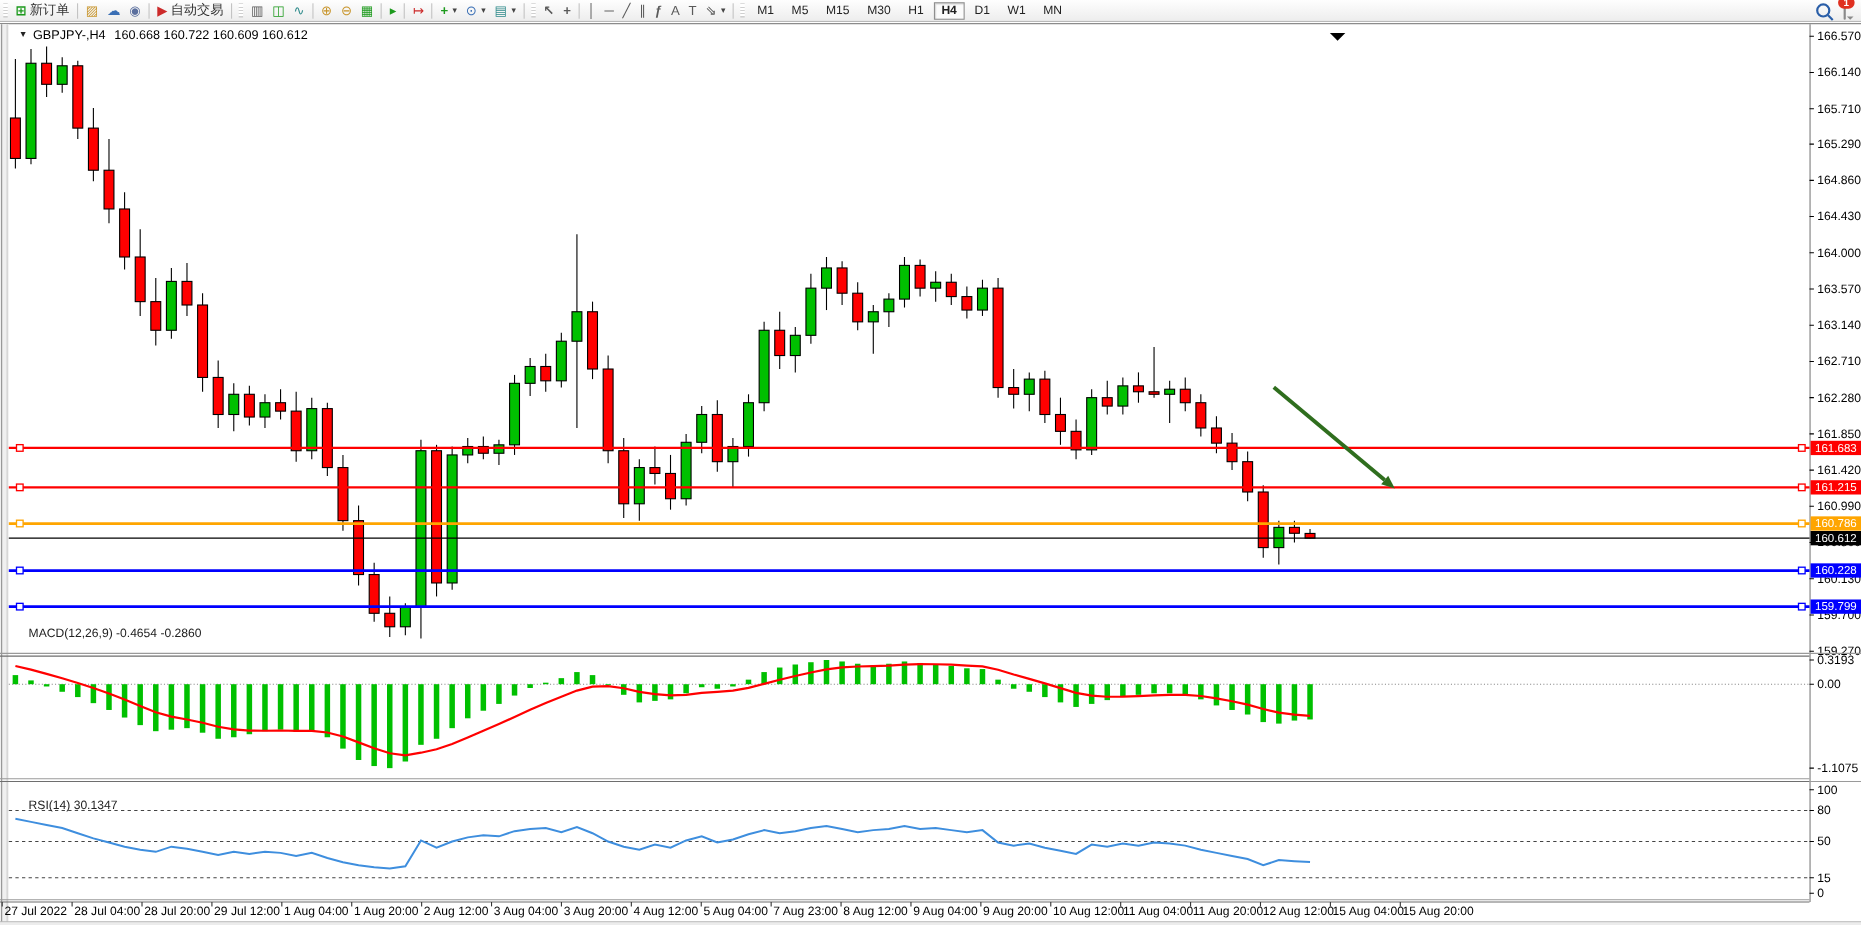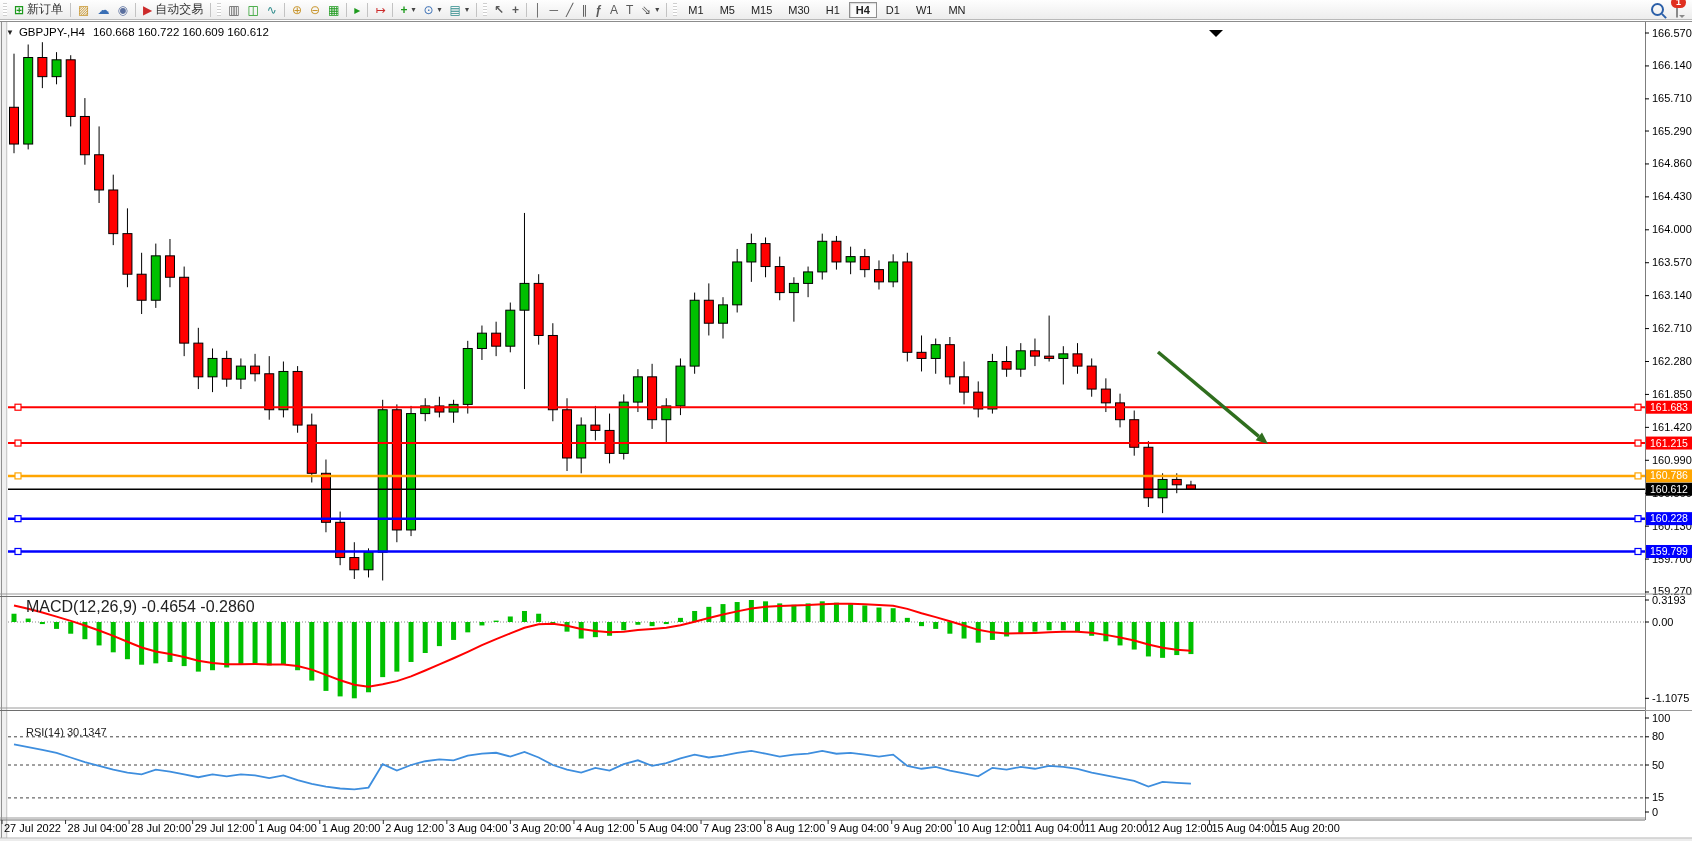--- a/index.html
+++ b/index.html
@@ -25,24 +25,24 @@
   .toolbar-right{margin-left:auto;display:flex;align-items:center;gap:12px;padding-right:14px;}
   .magnifier{width:9px;height:9px;border:2px solid #2b5fa8;border-radius:50%;position:relative;}
   .magnifier::after{content:"";position:absolute;width:6px;height:2px;background:#2b5fa8;
     transform:rotate(45deg);right:-5px;bottom:-3px;}
   .bubble{width:14px;height:11px;border:1.5px solid #8a8a8a;border-radius:3px;background:#f4f4f4;position:relative;}
   .bubble::after{content:"";position:absolute;left:2px;bottom:-4px;border:3px solid transparent;border-top-color:#8a8a8a;}
   .badge{position:absolute;top:-6px;right:-8px;min-width:11px;height:11px;border-radius:6px;
     background:#e03020;color:#fff;font-size:9px;font-weight:bold;text-align:center;line-height:11px;padding:0 2px;}
   
   .overlay{position:absolute;z-index:3;white-space:nowrap;color:#000;}
-  .chart-title{top:26px;left:6px;font-size:11.5px;}
+  .chart-title{top:26px;left:17px;font-size:11.5px;}
   .chart-title .tri{font-size:8px;vertical-align:1px;margin-right:5px;color:#222;}
   .chart-title .ohlc{margin-left:8px;}
-  .macd-label{top:598px;left:26px;font-size:16px;color:#222;}
+  .macd-label{top:570px;left:26px;font-size:11px;color:#222;}
   .rsi-label{top:726px;left:26px;font-size:11px;color:#222;}
   svg{position:absolute;top:0;left:0;z-index:1;}
   text{font-family:"Liberation Sans","DejaVu Sans",sans-serif;}
 </style>
 </head>
 <body>
 
 <div class="app">
 
   <div class="toolbar">

